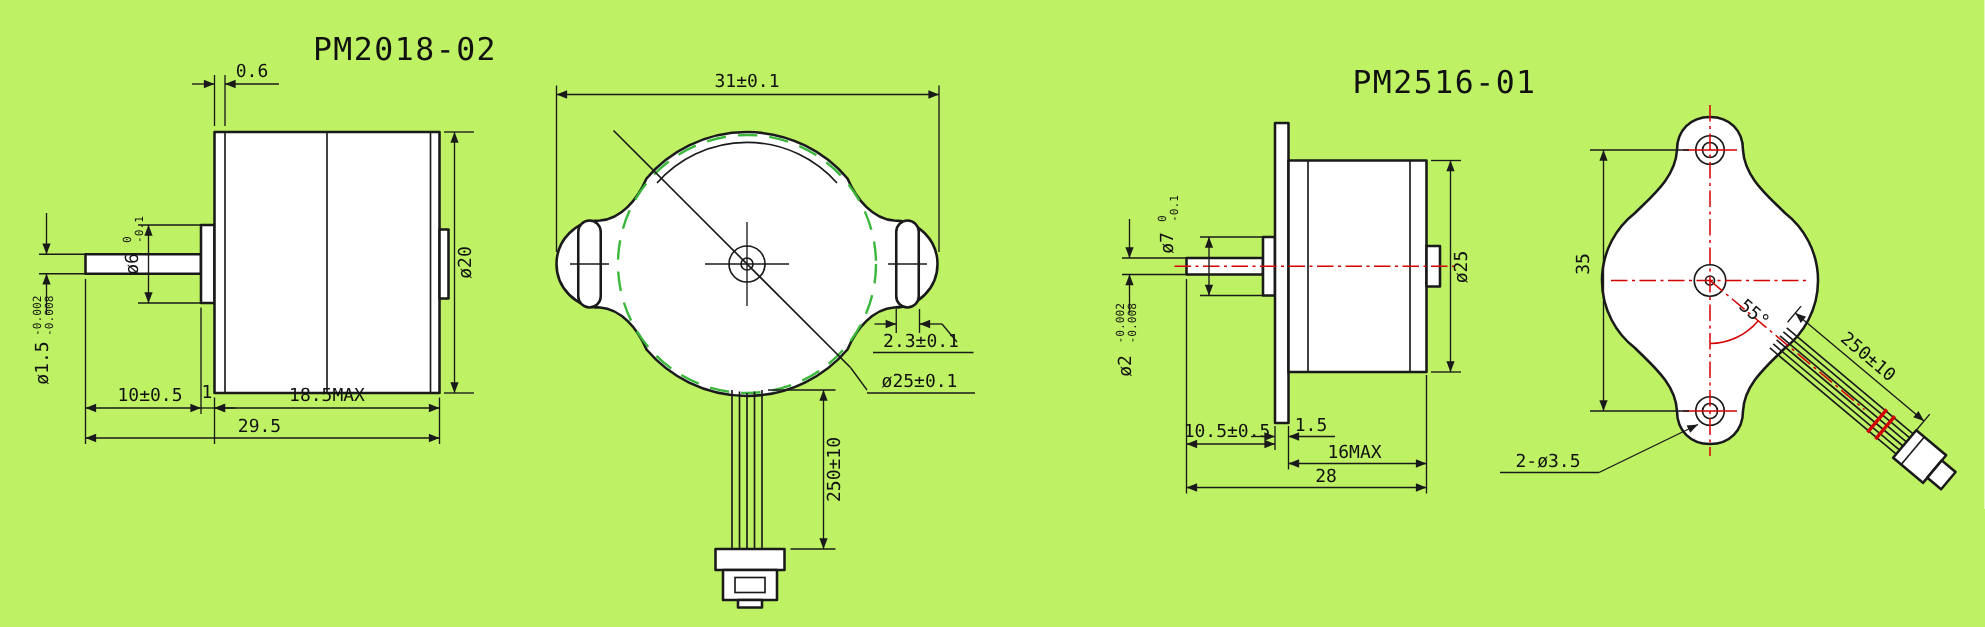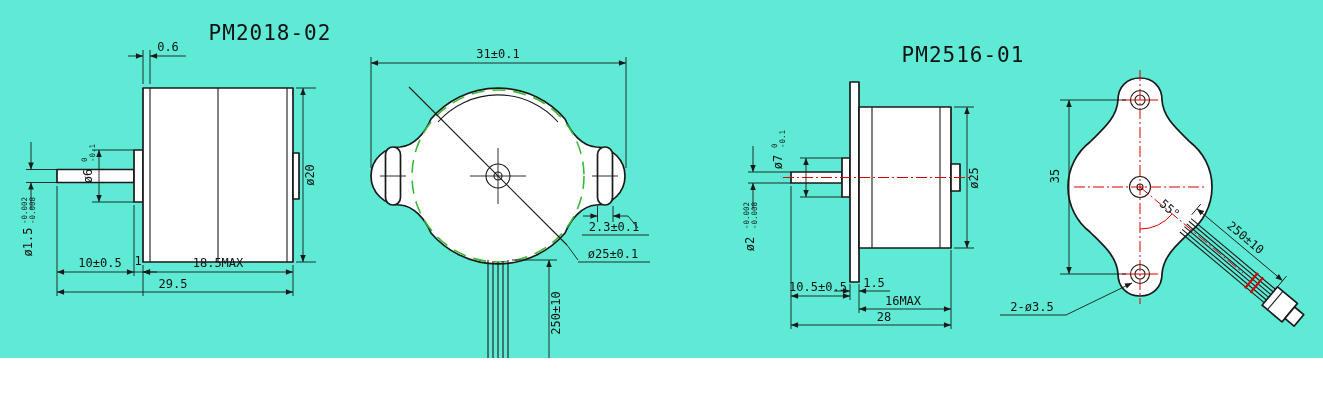--- a/index.html
+++ b/index.html
@@ -1,16 +1,16 @@
 <!DOCTYPE html>
 <html><head>
 <meta charset="utf-8">
 <style>
   html,body{margin:0;padding:0;background:#ffffff;}
-  .stage{width:1323px;height:358px;background:#5eead4;overflow:hidden;}
+  .stage{width:1323px;height:418px;background:#bef264;overflow:hidden;}
   svg{display:block;}
   text{font-family:"DejaVu Sans Mono","Liberation Mono",monospace;fill:#111;}
   .title{font-size:21px;letter-spacing:1px;}
   .dt{font-size:12px;}
   .tol{font-size:7.5px;}
   .ol{fill:#ffffff;stroke:#1a1a1a;stroke-width:1.7;stroke-linejoin:round;}
   .ln{fill:none;stroke:#1a1a1a;stroke-width:1.1;}
   .dim{fill:none;stroke:#1a1a1a;stroke-width:0.9;}
   .green{fill:none;stroke:#3bb83b;stroke-width:1.6;stroke-dasharray:13 8;}
   .red{fill:none;stroke:#d40000;stroke-width:1;stroke-dasharray:11 3 2 3;}

